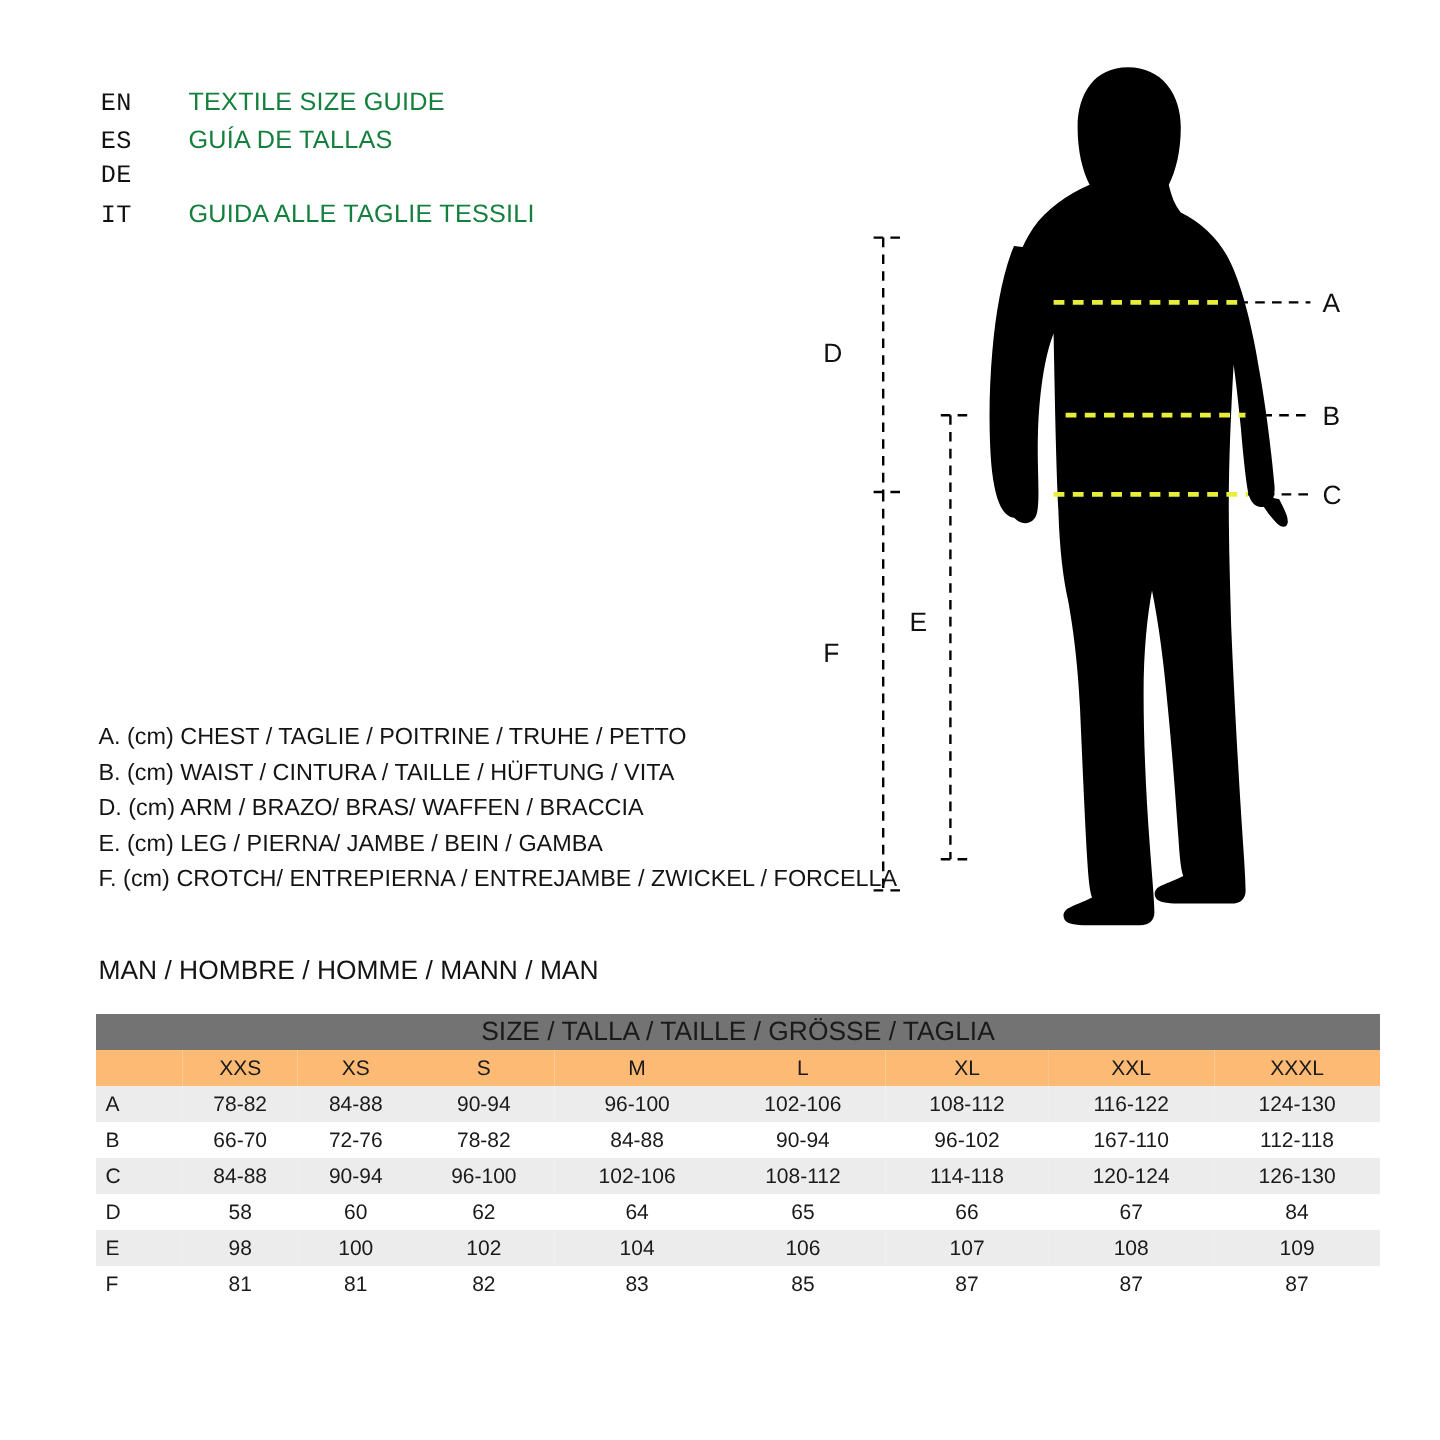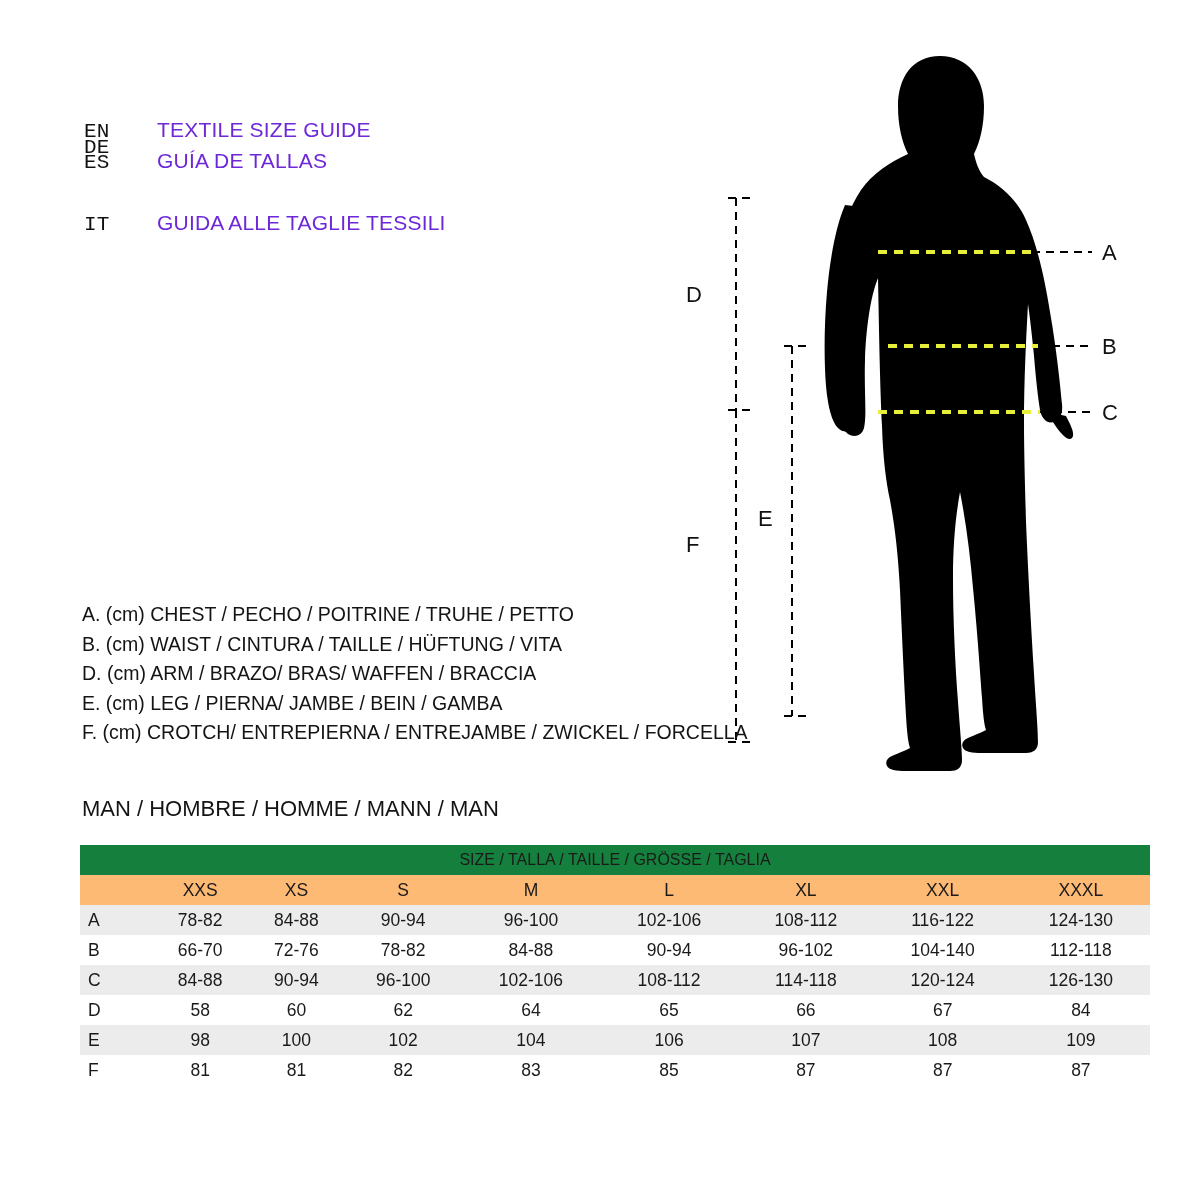--- a/index.html
+++ b/index.html
@@ -29,23 +29,22 @@
     font-size: 21px;
     letter-spacing: 0.2px;
   }
   .title-lang {
     width: 73px;
     flex: 0 0 73px;
     color: #111;
     font-family: Liberation Mono, monospace;
   }
   .title-text {
-    color: #6d28d9;
+    color: #15803d;
     white-space: nowrap;
-    margin-top: 44px;
   }
 
   
   .legend {
     position: absolute;
     left: 82px; top: 600px;
     width: 720px;
   }
   .legend-row {
     font-size: 19.5px;
@@ -81,26 +80,26 @@
     font-size: 17.5px;
   }
   table.size-table td, table.size-table th {
     padding: 0;
     height: 30px;
     font-weight: normal;
     text-align: center;
     color: #1a1a1a;
   }
   .hdr-band td {
-    background: #15803d;
+    background: #737373;
     text-align: left;
     padding-left: 8px;
     height: 30px;
     color: #3a3a3a;
-    font-size: 16px;
+    font-size: 22px;
   }
   .col-label {
     width: 72px;
     text-align: left !important;
     padding-left: 8px !important;
     color: #4a4a4a;
   }
   .row-alt td { background: #ececec; }
   .row-plain td { background: #ffffff; }
   .size-head td { background: #fdba74; color: #1a1a1a; }
@@ -231,21 +230,21 @@
       <text x="462" y="230" font-family="Liberation Sans, sans-serif" font-size="22" fill="#111">A</text>
       <text x="462" y="324" font-family="Liberation Sans, sans-serif" font-size="22" fill="#111">B</text>
       <text x="462" y="390" font-family="Liberation Sans, sans-serif" font-size="22" fill="#111">C</text>
       <text x="46" y="272" font-family="Liberation Sans, sans-serif" font-size="22" fill="#111">D</text>
       <text x="118" y="496" font-family="Liberation Sans, sans-serif" font-size="22" fill="#111">E</text>
       <text x="46" y="522" font-family="Liberation Sans, sans-serif" font-size="22" fill="#111">F</text>
     </svg>
   </div>
 
   <div class="legend">
-    <div class="legend-row">A. (cm) CHEST / PECHO / POITRINE / TRUHE / PETTO</div>
+    <div class="legend-row">A. (cm) CHEST / TAGLIE / POITRINE / TRUHE / PETTO</div>
     <div class="legend-row">B. (cm) WAIST / CINTURA / TAILLE / HÜFTUNG / VITA</div>
     <div class="legend-row">D. (cm) ARM / BRAZO/ BRAS/ WAFFEN / BRACCIA</div>
     <div class="legend-row">E. (cm) LEG / PIERNA/ JAMBE / BEIN / GAMBA</div>
     <div class="legend-row">F. (cm) CROTCH/ ENTREPIERNA / ENTREJAMBE / ZWICKEL / FORCELLA</div>
   </div>
 
   <div class="legend-gender">MAN / HOMBRE / HOMME / MANN / MAN</div>
 
   <div class="table-wrap">
     <table class="size-table">
@@ -278,21 +277,21 @@
         </tr>
 
         <tr class="row-plain">
           <td class="col-label">B</td>
           <td>66-70</td>
           <td>72-76</td>
           <td>78-82</td>
           <td>84-88</td>
           <td>90-94</td>
           <td>96-102</td>
-          <td>104-140</td>
+          <td>167-110</td>
           <td>112-118</td>
         </tr>
 
         <tr class="row-alt">
           <td class="col-label">C</td>
           <td>84-88</td>
           <td>90-94</td>
           <td>96-100</td>
           <td>102-106</td>
           <td>108-112</td>

